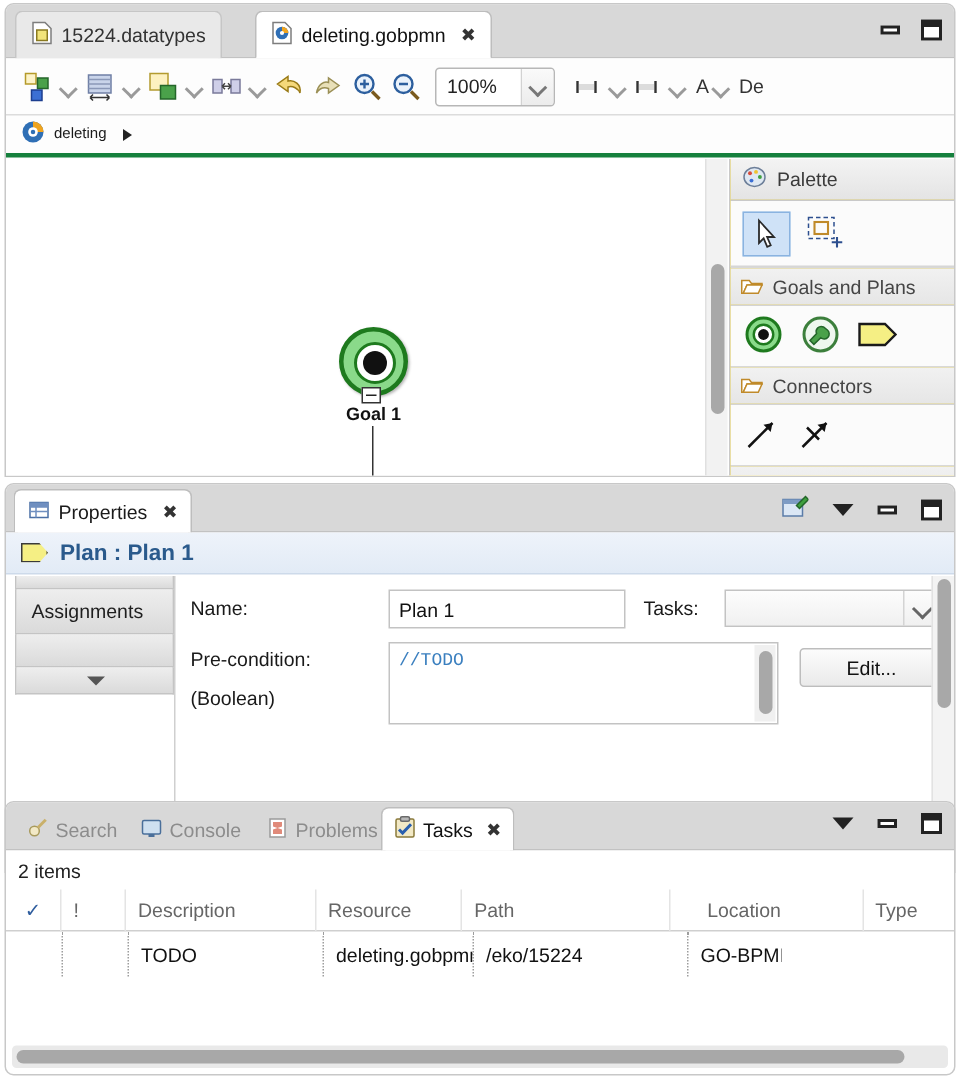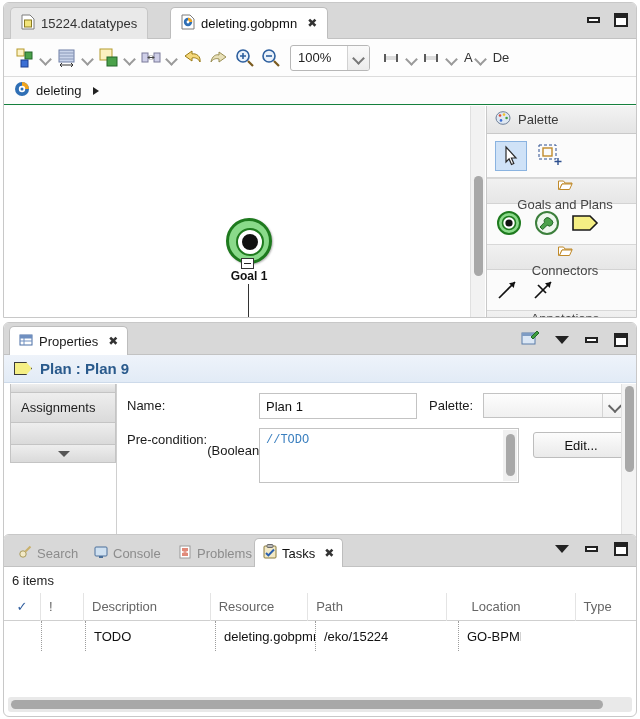--- a/index.html
+++ b/index.html
@@ -103,22 +103,22 @@
     transform: rotate(45deg);
   }
   .align-ic { width: 24px; height: 24px; position: relative; }
   .tb-text { font-size: 13px; color: #333; margin-left: 4px; }
 
   
   .breadcrumb {
     height: 28px; display: flex; align-items: center; gap: 6px;
     padding-left: 10px;
     background: #fdfdfd;
-    border-bottom: 1px solid #15803d;
-    font-size: 13px;
+    border-bottom: 3px solid #15803d;
+    font-size: 10px;
   }
   .bc-arrow {
     width: 0; height: 0; margin-left: 5px;
     border-left: 6px solid #222;
     border-top: 4px solid transparent;
     border-bottom: 4px solid transparent;
   }
 
   
   .canvas-wrap {
@@ -190,21 +190,21 @@
     padding-left: 8px; background: #fbfbfb;
     border-bottom: 1px solid #d6d6d6;
   }
   .pal-tool { width: 32px; height: 30px; position: relative; }
   .pal-tool.sel { background: #cfe2f7; border: 1px solid #8ab3e0; }
   .pal-drawer {
     height: 26px; display: flex; align-items: center; gap: 6px;
     padding-left: 7px;
     background: linear-gradient(#f1f1f1,#e6e6e6);
     border-top: 1px solid #d8d8d8; border-bottom: 1px solid #d3d3d3;
-    font-size: 13px; color: #454545; flex-direction: column;
+    font-size: 13px; color: #454545;
   }
   .pal-row {
     height: 40px; display: flex; align-items: center; gap: 10px;
     padding-left: 8px; background: #fbfbfb;
   }
   .folder-ic {
     width: 15px; height: 12px; position: relative; flex: none;
   }
 
   
@@ -654,48 +654,48 @@
         </svg>
       </span>
       <span class="vmenu"></span>
       <span class="btn-min"></span>
       <span class="btn-max"></span>
     </div>
   </div>
 
   <div class="props-title">
     <span class="pent-ic"></span>
-    <span>Plan : Plan 9</span>
+    <span>Plan : Plan 1</span>
   </div>
 
   <div class="props-body">
     <div class="side-tabs">
       <div class="stab first"></div>
       <div class="stab">
         <span>Assignments</span>
       </div>
       <div class="stab spacer"></div>
       <div class="stab-more"></div>
     </div>
 
     <div class="form-area">
       <div class="frow" style="left:10px; top:14px;">
         <span class="flabel">Name:</span>
       </div>
       <input class="finput" style="position: absolute; left: 142px; top: 9px; width: 158px; height: 26px;" value="Plan 1">
 
       <div class="frow" style="left:312px; top:14px;">
-        <span class="flabel">Palette:</span>
+        <span class="flabel">Tasks:</span>
       </div>
       <div class="fcombo" style="position:absolute; left:366px; top:9px; width:144px;">
         <span style="padding-left:6px; font-size:13px;"></span>
         <span class="arrow"></span>
       </div>
 
-      <div class="frow" style="left:10px; top:48px; flex-direction:row;justify-content:flex-end;">
+      <div class="frow" style="left:10px; top:48px; flex-direction:column;justify-content:flex-end;">
         <span class="flabel">Pre-condition:</span>
         <span class="flabel" style="margin-top:11px;">(Boolean)</span>
       </div>
 
       <div class="code-area" style="position:absolute; left:142px; top:44px; width:260px; height:55px;">
         <span>//TODO</span>
         <span class="code-sb">
           <span class="thumb"></span>
         </span>
       </div>
@@ -755,21 +755,21 @@
       <span>Tasks</span>
       <span class="tab-close">✖</span>
     </div>
     <div class="view-btns">
       <span class="vmenu"></span>
       <span class="btn-min"></span>
       <span class="btn-max"></span>
     </div>
   </div>
 
-  <div class="items-count">6 items</div>
+  <div class="items-count">2 items</div>
 
   <div class="thead">
     <div class="th" style="width:38px; justify-content:center; padding-left:0;">
       <span class="chk">✓</span>
     </div>
     <div class="th" style="width:44px;">
       <span>!</span>
     </div>
     <div class="th" style="width:130px;">
       <span>Description</span>

